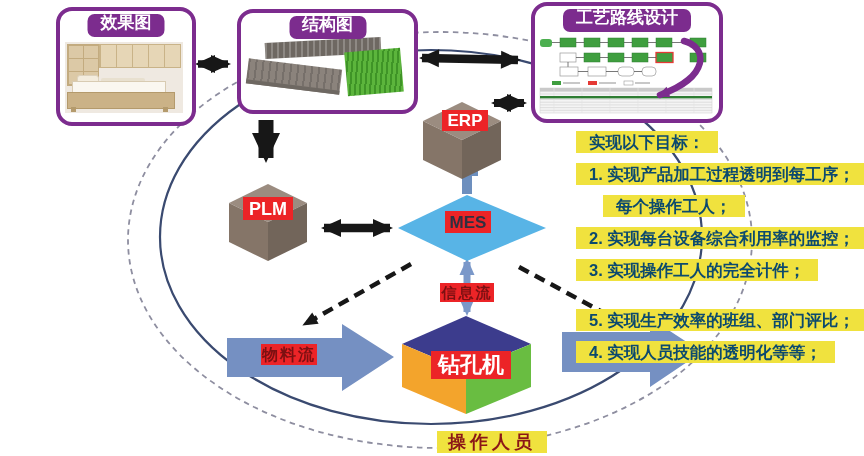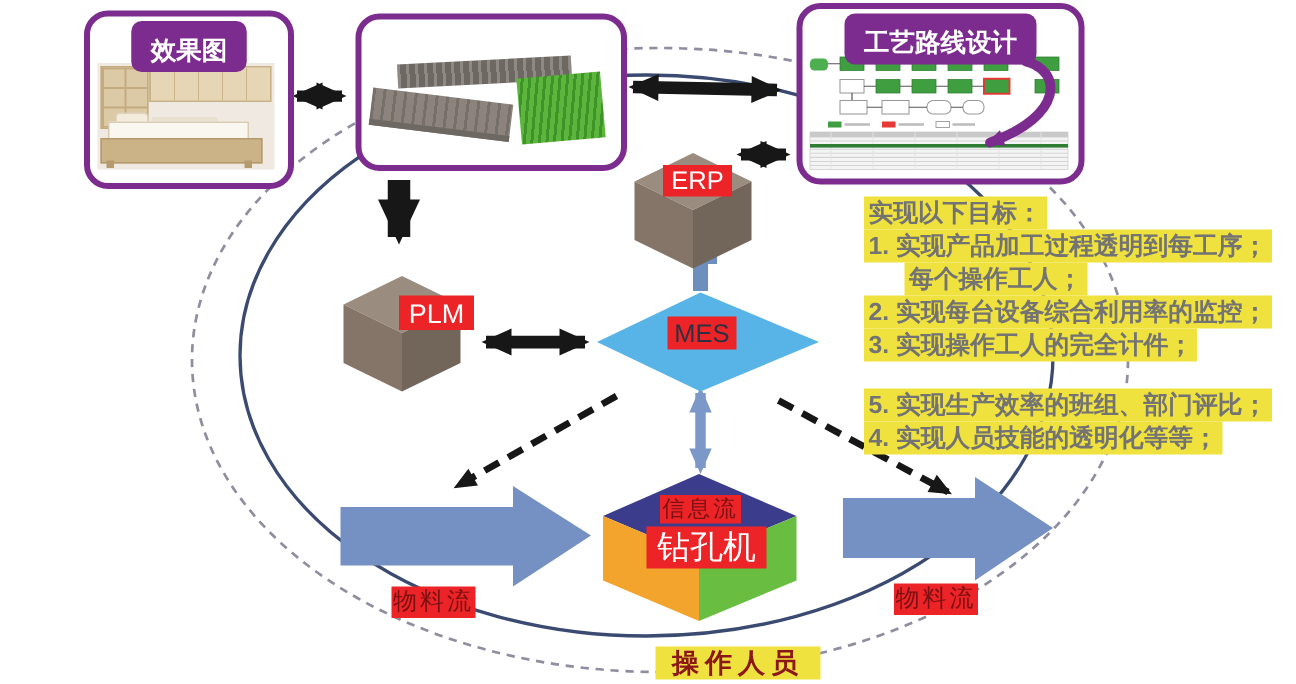--- a/index.html
+++ b/index.html
@@ -4,36 +4,36 @@
 <style>
   html,body{margin:0;padding:0;background:#fff;}
   .stage{position:relative;width:864px;height:456px;background:#ffffff;overflow:hidden;
          font-family:"Liberation Sans","DejaVu Sans",sans-serif;}
   .bgsvg{position:absolute;left:0;top:0;z-index:1;}
 
   
   .pbox{position:absolute;background:#fff;border:4px solid #7c2c8e;border-radius:16px;z-index:4;}
   .pbox .phead{position:absolute;top:3px;left:50%;transform:translateX(-50%);
         background:#7c2c8e;color:#fff;font-weight:bold;font-size:17px;line-height:1;
-        padding:11px 13px 6px;border-radius:7px;white-space:nowrap;z-index:6;}
-
-  
-  .redlabel{position:absolute;background:#ec2427;font-weight:normal;z-index:8;
+        padding:0 13px 6px;border-radius:7px;white-space:nowrap;z-index:6;}
+
+  
+  .redlabel{position:absolute;background:#ec2427;font-weight:bold;z-index:8;
         display:flex;align-items:center;justify-content:center;line-height:1;text-align:right;}
   .white-t{color:#ffffff;}
   .dark-t{color:#2f3040;}
-  .dkred-t{color:#7c1012;margin-top:47px;}
+  .dkred-t{color:#7c1012;}
 
   .yellowlabel{position:absolute;background:#f0e23e;color:#8b1717;font-weight:bold;z-index:8;
         display:flex;align-items:center;justify-content:center;line-height:1;}
 
   
   .goals{position:absolute;left:576px;top:131px;width:288px;z-index:9;}
-  .goals .gline{display:inline-block;background:#f0e23e;color:#737373;font-weight:bold;
-        font-size:16.5px;line-height:20px;padding:1px 3px;margin-bottom:0;letter-spacing:0px;
+  .goals .gline{display:inline-block;background:#f0e23e;color:#0c4a6e;font-weight:bold;
+        font-size:16.5px;line-height:20px;padding:1px 13px;margin-bottom:10px;letter-spacing:0px;
         white-space:nowrap;}
   .goals .indent{margin-left:27px;}
   .goals br{line-height:0;}
 
   
   .room{position:absolute;left:5px;top:31px;width:118px;height:71px;background:#efe9e1;}
   .room div{position:absolute;}
   .wardrobe{left:2px;top:2px;width:30px;height:40px;background:#dcc9a6;border:1px solid #c3ab7f;
         background-image:linear-gradient(#c3ab7f 1px,transparent 1px),linear-gradient(90deg,#c3ab7f 1px,transparent 1px);
         background-size:15px 13px;}
@@ -135,20 +135,21 @@
       <div class="pillow"></div>
       <div class="blanket"></div>
       <div class="mattress"></div>
       <div class="bedframe"></div>
       <div class="bedleg1"></div>
       <div class="bedleg2"></div>
     </div>
   </div>
 
   <div class="pbox" style="left:237px;top:9px;width:173px;height:97px;">
+    <div class="phead">结构图</div>
     <div class="cad">
       <div class="part-top"></div>
       <div class="part-left"></div>
       <div class="part-green"></div>
     </div>
   </div>
 
   <div class="pbox" style="left:531px;top:2px;width:184px;height:113px;text-align:right;">
     <div class="phead">工艺路线设计</div>
     <div class="routewrap">
@@ -234,21 +235,21 @@
             <line x1="156" y1="55" x2="156" y2="80"></line>
         </g>
         <rect x="2" y="63" width="172" height="2.4" fill="#2e7d32"></rect>
 
         <path d="M 146 8 C 170 14 172 44 122 62" fill="none" stroke="#7c2c8e" stroke-width="6.5" stroke-linecap="round" marker-end="url(#mk-purple)"></path>
       </svg>
     </div>
   </div>
 
   <div class="redlabel white-t" style="left:442px;top:110px;width:46px;height:21px;font-size:17px;">ERP</div>
-  <div class="redlabel white-t" style="left:243px;top:197px;width:50px;height:23px;font-size:18px;margin-left:23px;">PLM</div>
+  <div class="redlabel white-t" style="left:243px;top:197px;width:50px;height:23px;font-size:18px;">PLM</div>
   <div class="redlabel dark-t" style="left:445px;top:211px;width:46px;height:22px;font-size:17px;">MES</div>
 
   <div class="redlabel dkred-t" style="left:440px;top:283px;width:54px;height:19px;font-size:15px;letter-spacing:2px;">信息流</div>
   <div class="redlabel dkred-t" style="left:261px;top:344px;width:56px;height:21px;font-size:16px;letter-spacing:2px;">物料流</div>
   <div class="redlabel dkred-t" style="left:596px;top:342px;width:56px;height:21px;font-size:16px;letter-spacing:2px;">物料流</div>
 
   <div class="redlabel white-t" style="left:431px;top:351px;width:80px;height:28px;font-size:22px;">钻孔机</div>
 
   <div class="yellowlabel" style="left:437px;top:431px;width:110px;height:22px;font-size:18px;letter-spacing:4px;">操作人员</div>
 

